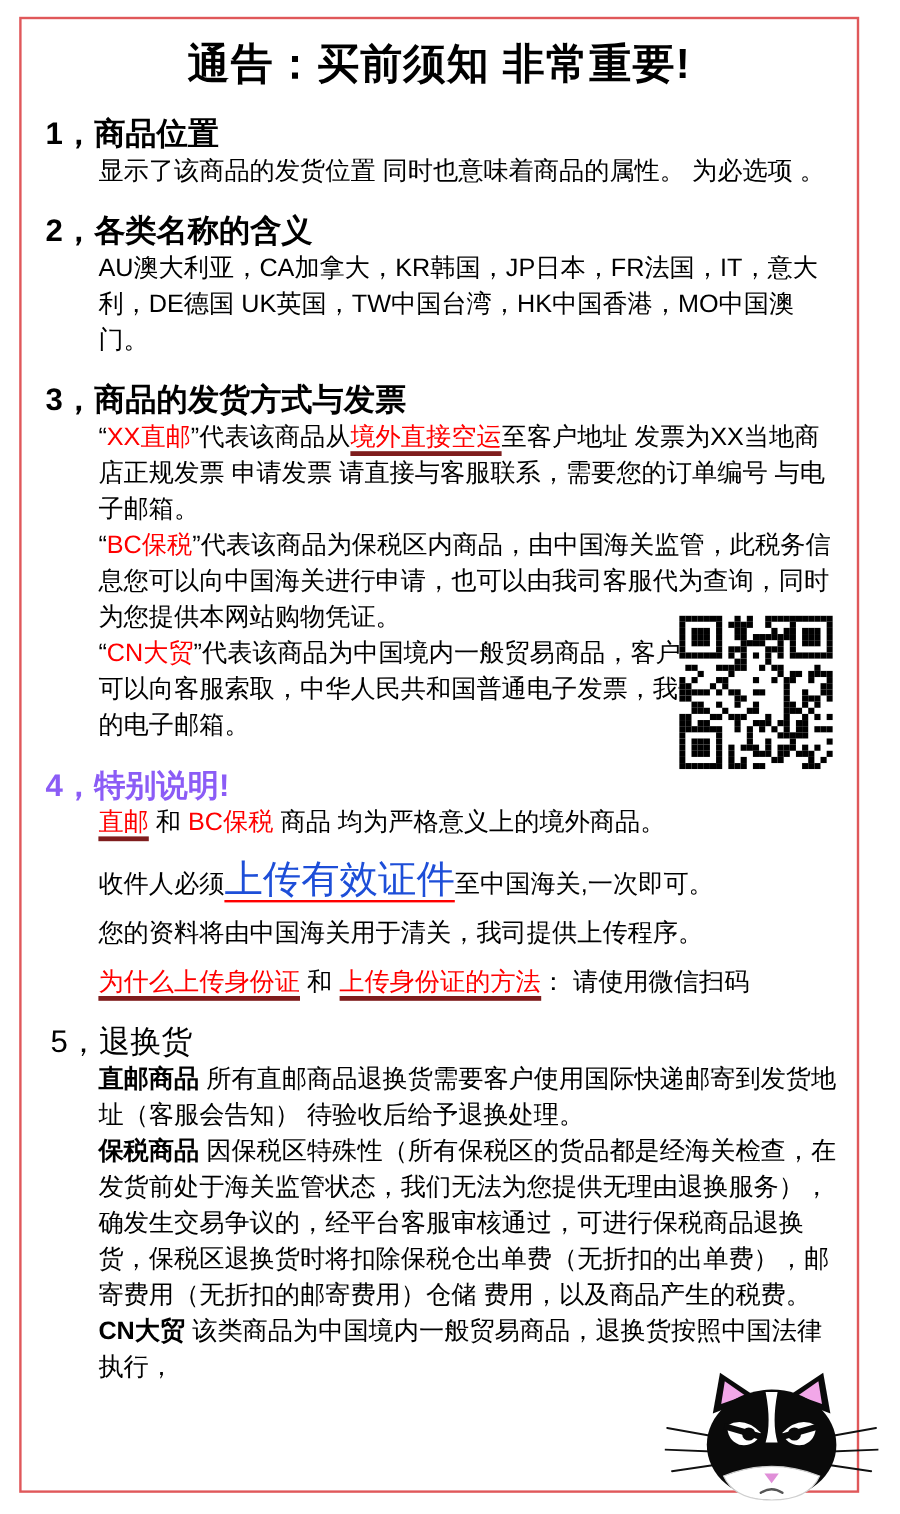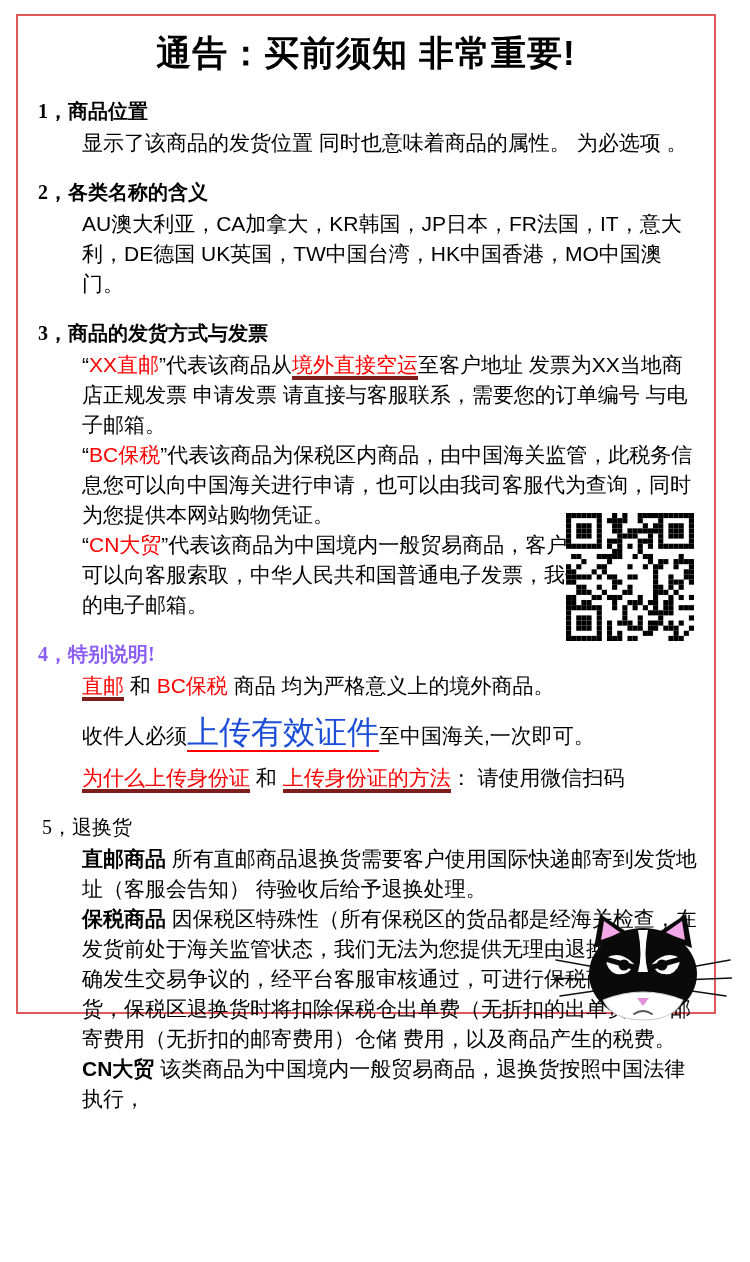--- a/index.html
+++ b/index.html
@@ -1,22 +1,22 @@
 <!DOCTYPE html>
 <html><head>
 <meta charset="utf-8">
 <style>
   html,body{margin:0;padding:0;background:#fff;}
   body{font-family:"Liberation Sans","DejaVu Sans",sans-serif;color:#000;}
   .page{position:relative;width:750px;height:1262px;background:#fff;overflow:hidden;}
-  .notice-box{position:absolute;left:16px;top:14px;width:700px;height:1000px;
+  .notice-box{position:absolute;left:16px;top:14px;width:700px;height:1230px;
     border:2px solid #e0585a;box-sizing:border-box;background:#fff;}
   .title{margin:14px 10px 0 10px;text-align:center;font-size:35px;font-weight:bold;letter-spacing:1px;}
   .sec{margin-top:20px;}
-  .sec-h{margin:0 0 0 20px;font-size:20px;font-weight:bold;line-height:28px;font-family:Liberation Serif, serif;}
+  .sec-h{margin:0 0 0 20px;font-size:26px;font-weight:bold;line-height:28px;}
   .sec-h.red{color:#8b5cf6;}
   .sec-h.normal{font-weight:normal;margin-left:24px;}
   .sec-body{margin:3px 14px 0 64px;font-size:21px;line-height:30px;}
   .red{color:#f00;}
   .red-u{color:#f00;border-bottom:4px solid #7f1d1d;}
   .bold{font-weight:bold;}
   .big-upload{color:#1d4ed8;font-size:32px;border-bottom:2px solid #f00;line-height:40px;}
   .sec4{position:relative;}
   .sec4 .sec-body{margin-right:74px;}
   .sec4 p{margin:0 0 11px 0;}
@@ -49,20 +49,21 @@
         <span>“</span><span class="red">BC保税</span><span>”</span><span>代表该商品为保税区内商品，由中国海关监管，此税务信息您可以向中国海关进行申请，也可以由我司客服代为查询，同时为您提供本网站购物凭证。</span><br>
         <span>“</span><span class="red">CN大贸</span><span>”</span><span>代表该商品为中国境内一般贸易商品，客户如有需求，均可以向客服索取，中华人民共和国普通电子发票，我们将发送至您的电子邮箱。</span>
       </div>
     </div>
 
     <div class="sec sec4">
       <div class="sec-h red">4，特别说明!</div>
       <div class="sec-body">
         <p><span class="red-u">直邮</span><span> 和 </span><span class="red">BC保税</span><span> 商品 均为严格意义上的境外商品。</span></p>
         <p><span>收件人必须</span><span class="big-upload">上传有效证件</span><span>至中国海关,一次即可。</span></p>
+        <p>您的资料将由中国海关用于清关，我司提供上传程序。</p>
         <p><span class="red-u">为什么上传身份证</span><span> 和 </span><span class="red-u">上传身份证的方法</span><span>： 请使用微信扫码</span></p>
       </div>
     </div>
 
     <div class="sec">
       <div class="sec-h normal">5，退换货</div>
       <div class="sec-body">
         <span class="bold">直邮商品</span><span> 所有直邮商品退换货需要客户使用国际快递邮寄到发货地址（客服会告知） 待验收后给予退换处理。</span><br>
         <span class="bold">保税商品</span><span> 因保税区特殊性（所有保税区的货品都是经海关检查，在发货前处于海关监管状态，我们无法为您提供无理由退换服务），确发生交易争议的，经平台客服审核通过，可进行保税商品退换货，保税区退换货时将扣除保税仓出单费（无折扣的出单费），邮寄费用（无折扣的邮寄费用）仓储 费用，以及商品产生的税费。</span><br>
         <span class="bold">CN大贸</span><span> 该类商品为中国境内一般贸易商品，退换货按照中国法律执行，</span>

